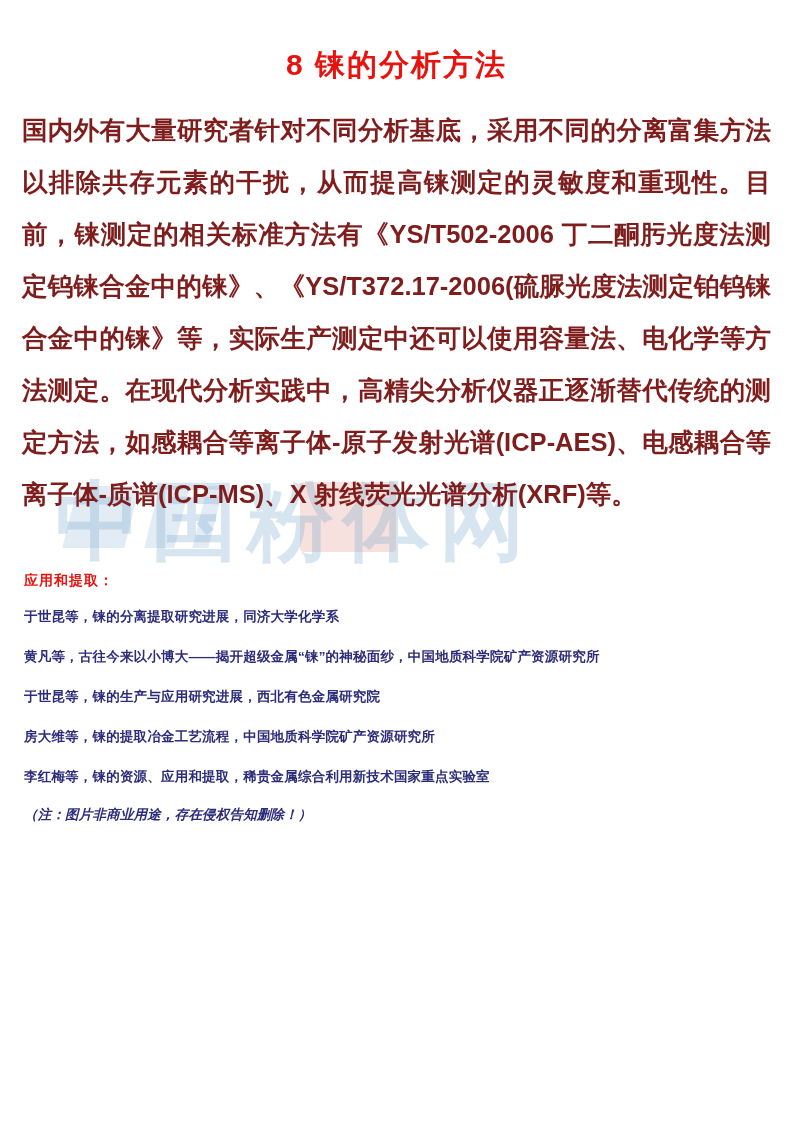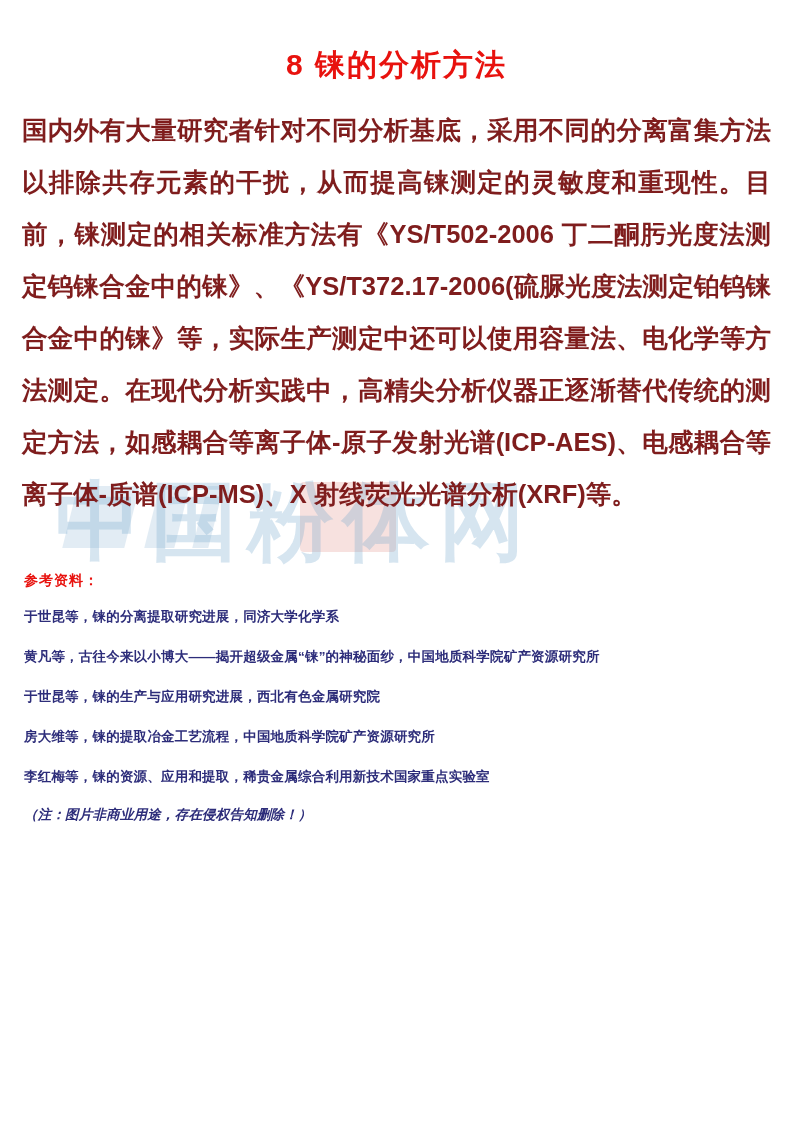--- a/index.html
+++ b/index.html
@@ -133,21 +133,21 @@
     <div class="wm-text">中国粉体网</div>
   </div>
 
   <div class="content">
 
     <h1 class="title">8  铼的分析方法</h1>
 
     <p class="body-text">国内外有大量研究者针对不同分析基底，采用不同的分离富集方法以排除共存元素的干扰，从而提高铼测定的灵敏度和重现性。目前，铼测定的相关标准方法有《YS/T502-2006 丁二酮肟光度法测定钨铼合金中的铼》、《YS/T372.17-2006(硫脲光度法测定铂钨铼合金中的铼》等，实际生产测定中还可以使用容量法、电化学等方法测定。在现代分析实践中，高精尖分析仪器正逐渐替代传统的测定方法，如感耦合等离子体-原子发射光谱(ICP-AES)、电感耦合等离子体-质谱(ICP-MS)、X 射线荧光光谱分析(XRF)等。</p>
 
     <div class="refs-block">
-      <div class="refs-title">参考资料：</div>
+      <div class="refs-title">应用和提取：</div>
 
       <div class="ref-item">于世昆等，铼的分离提取研究进展，同济大学化学系</div>
       <div class="ref-item">黄凡等，古往今来以小博大——揭开超级金属“铼”的神秘面纱，中国地质科学院矿产资源研究所</div>
       <div class="ref-item">于世昆等，铼的生产与应用研究进展，西北有色金属研究院</div>
       <div class="ref-item">房大维等，铼的提取冶金工艺流程，中国地质科学院矿产资源研究所</div>
       <div class="ref-item">李红梅等，铼的资源、应用和提取，稀贵金属综合利用新技术国家重点实验室</div>
 
       <div class="note">（注：图片非商业用途，存在侵权告知删除！）</div>
     </div>
 

